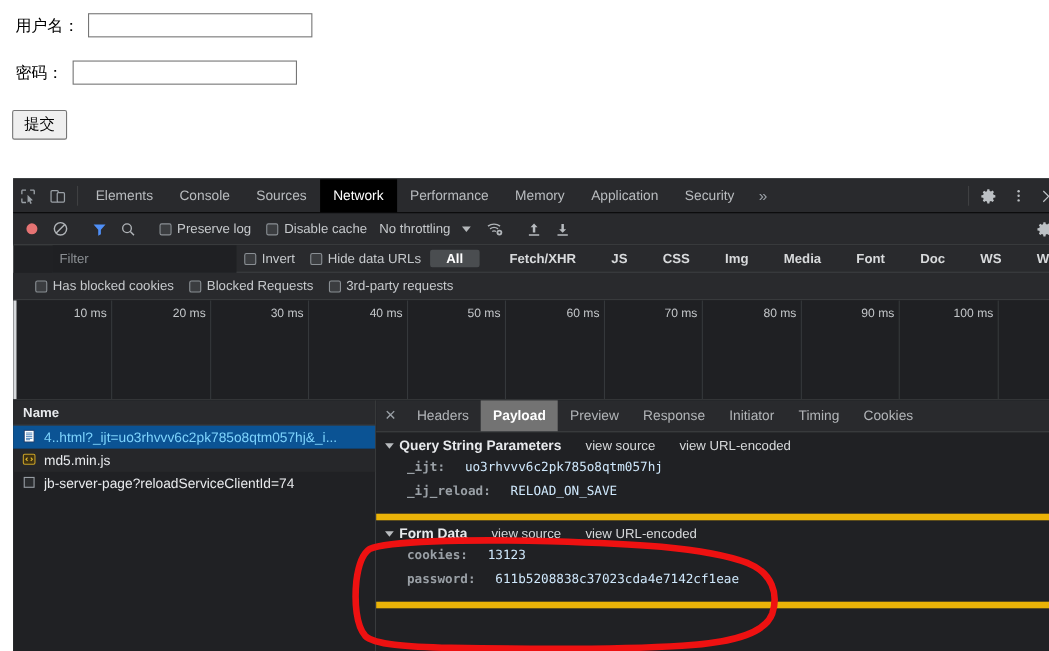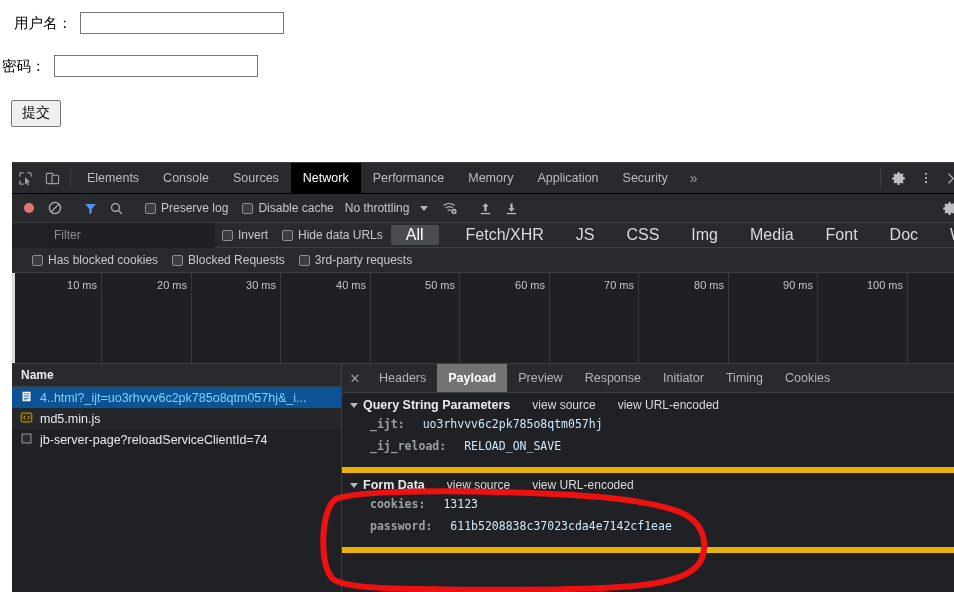--- a/index.html
+++ b/index.html
@@ -28,21 +28,21 @@
     border: 1px solid #767676;
     background: #fff;
     height: 22px;
     outline: none;
     font-family: "Liberation Sans", sans-serif;
     font-size: 13px;
     padding: 0 3px;
   }
   .row-user { left: 14px; top: 12px; }
   .row-user .txtbox { width: 204px; margin-left: 8px; }
-  .row-pass { left: 2px; top: 55px; }
+  .row-pass { left: 14px; top: 55px; }
   .row-pass .txtbox { width: 204px; margin-left: 8px; }
   .submit-btn {
     position: absolute; left: 11px; top: 100px;
     background: #efefef;
     border: 1px solid #767676;
     border-radius: 2px;
     font-family: "Liberation Sans", sans-serif;
     font-size: 14px;
     color: #000;
     padding: 3px 10px 4px 10px;
@@ -133,22 +133,22 @@
     width: 192px; height: 25px;
     background: #1f2023;
     border: none; outline: none;
     color: #d6d8da;
     font-family: "Liberation Sans", sans-serif;
     font-size: 12px;
     padding: 0 6px;
   }
   .filter-input::placeholder { color: #8b8f93; }
   .ftype {
-    color: #d8dadc; font-size: 16px; padding: 1px 15px; cursor: default;
-    border-radius: 2px; margin: 0 1px; white-space: nowrap;
+    color: #d8dadc; font-size: 12px; padding: 1px 15px; cursor: default;
+    border-radius: 2px; margin: 0 1px; white-space: nowrap; font-weight: bold;
   }
   .ftype.act { background: #4a4d50; color: #fff; }
   .fsep { width: 1px; height: 14px; background: #45484b; margin: 0 5px; }
 
   
   .chkrow {
     height: 25px; background: #292a2d;
     display: flex; align-items: center;
     border-bottom: 1px solid #3c3f41;
     padding-left: 20px;

